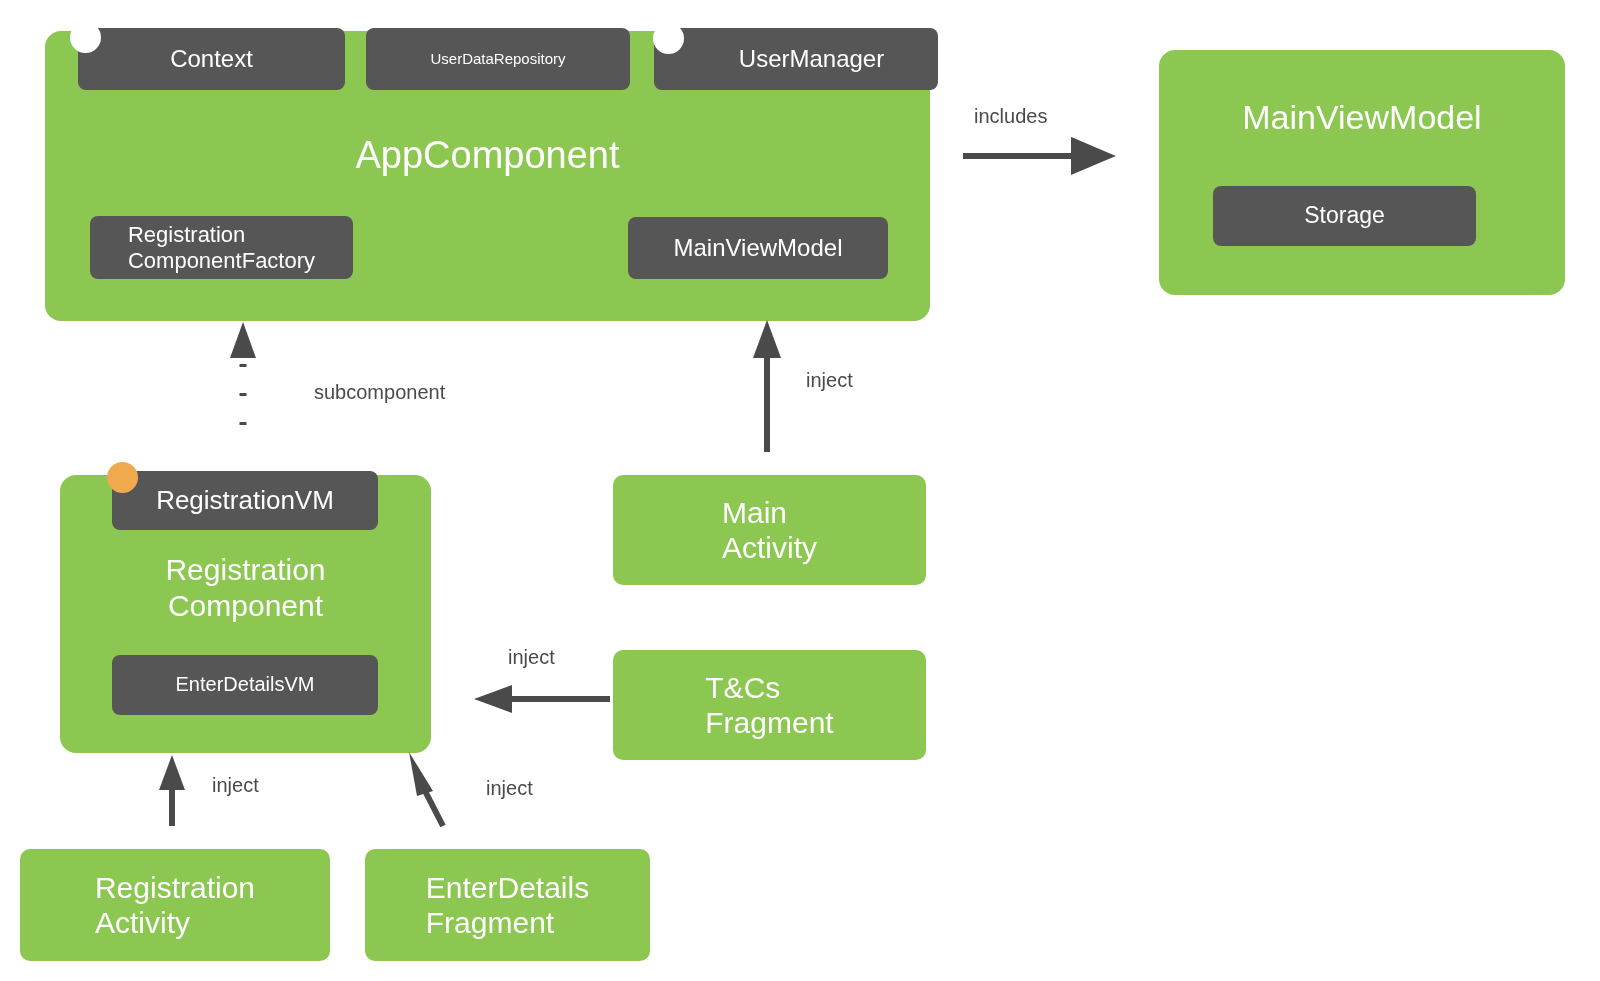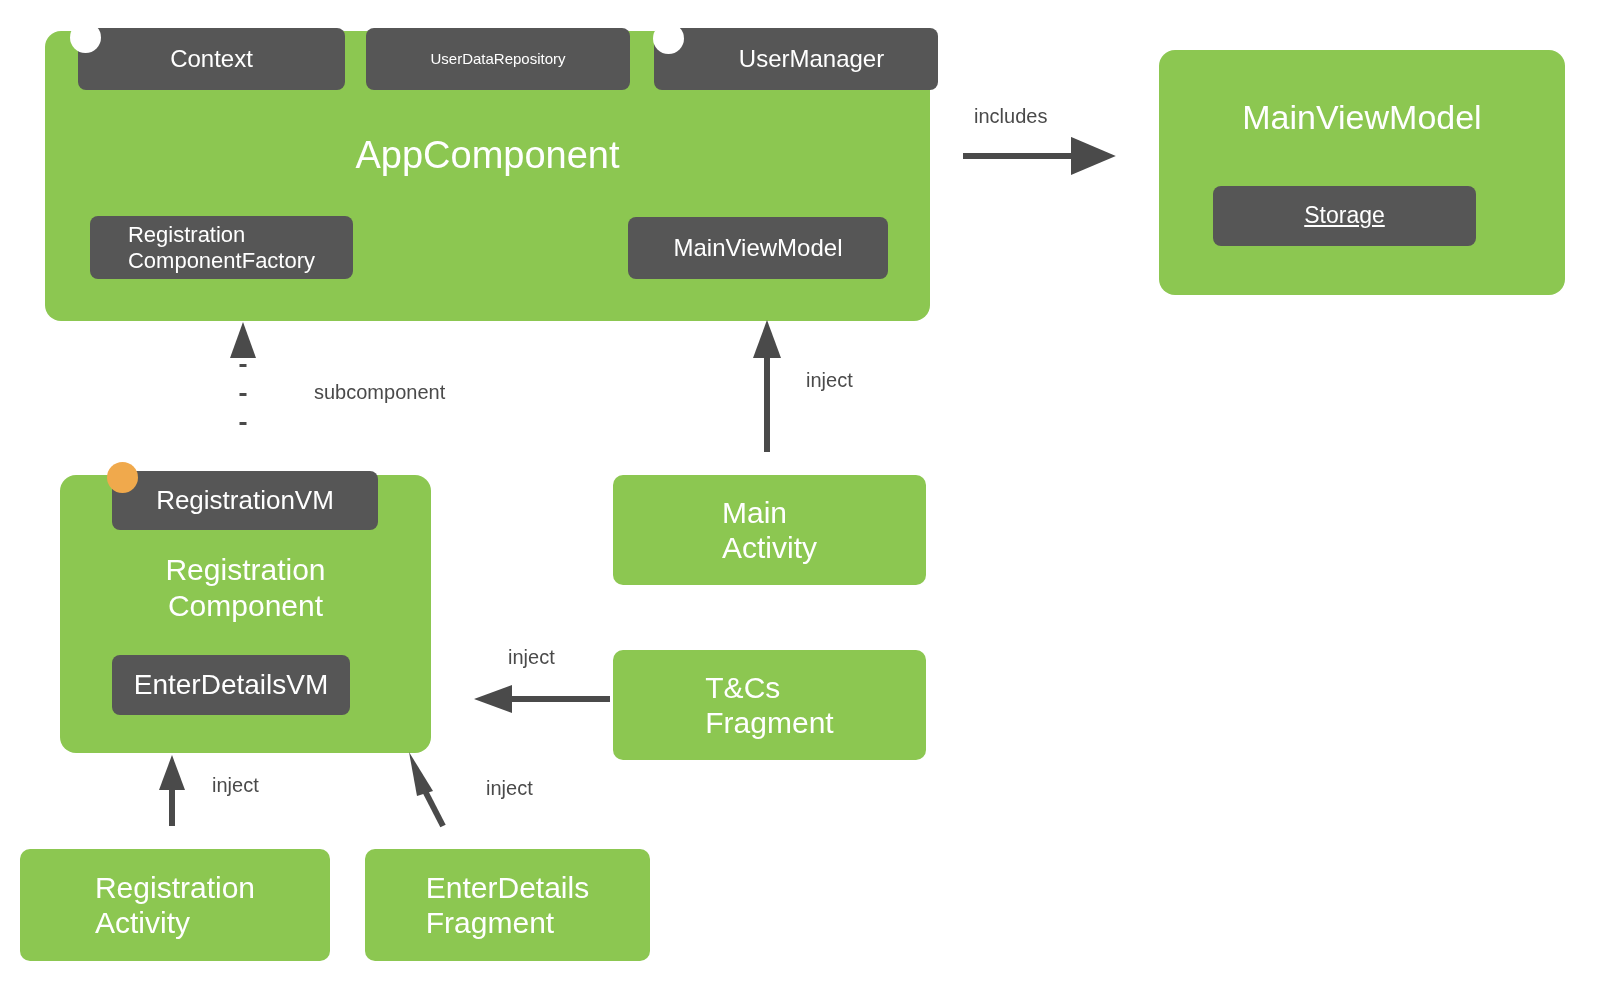--- a/index.html
+++ b/index.html
@@ -102,34 +102,34 @@
     <span>MainViewModel</span>
   </div>
 
   <div class="dot-white" style="left:70px; top:22px; width:31px; height:31px;"></div>
   <div class="dot-white" style="left:653px; top:23px; width:31px; height:31px;"></div>
 
   <div class="node green" style="left:1159px; top:30px; width:406px; height:245px; border-radius:16px;"></div>
 
   <div class="comp-title" style="left:1159px; top:92px; width:406px; height:50px; font-size:34px;">MainViewModel</div>
 
-  <div class="node dark" style="left:1213px; top:186px; width:263px; height:60px; font-size:23px;text-decoration:underline;">
+  <div class="node dark" style="left:1213px; top:186px; width:263px; height:60px; font-size:23px;">
     <span>Storage</span>
   </div>
 
   <div class="node green" style="left:60px; top:455px; width:371px; height:278px; border-radius:16px;"></div>
 
   <div class="comp-title" style="left:60px; top:548px; width:371px; height:80px; font-size:30px;">Registration
 Component</div>
 
   <div class="node dark" style="left:112px; top:471px; width:266px; height:59px; font-size:26px;">
     <span>RegistrationVM</span>
   </div>
 
-  <div class="node dark" style="left:112px; top:655px; width:238px; height:60px; font-size:28px;">
+  <div class="node dark" style="left:112px; top:655px; width:266px; height:60px; font-size:20px;">
     <span>EnterDetailsVM</span>
   </div>
 
   <div class="dot-orange" style="left:107px; top:462px; width:31px; height:31px;"></div>
 
   <div class="node green" style="left:613px; top:455px; width:313px; height:110px; font-size:30px; border-radius:10px;">
     <span>Main
 Activity</span>
   </div>
 

